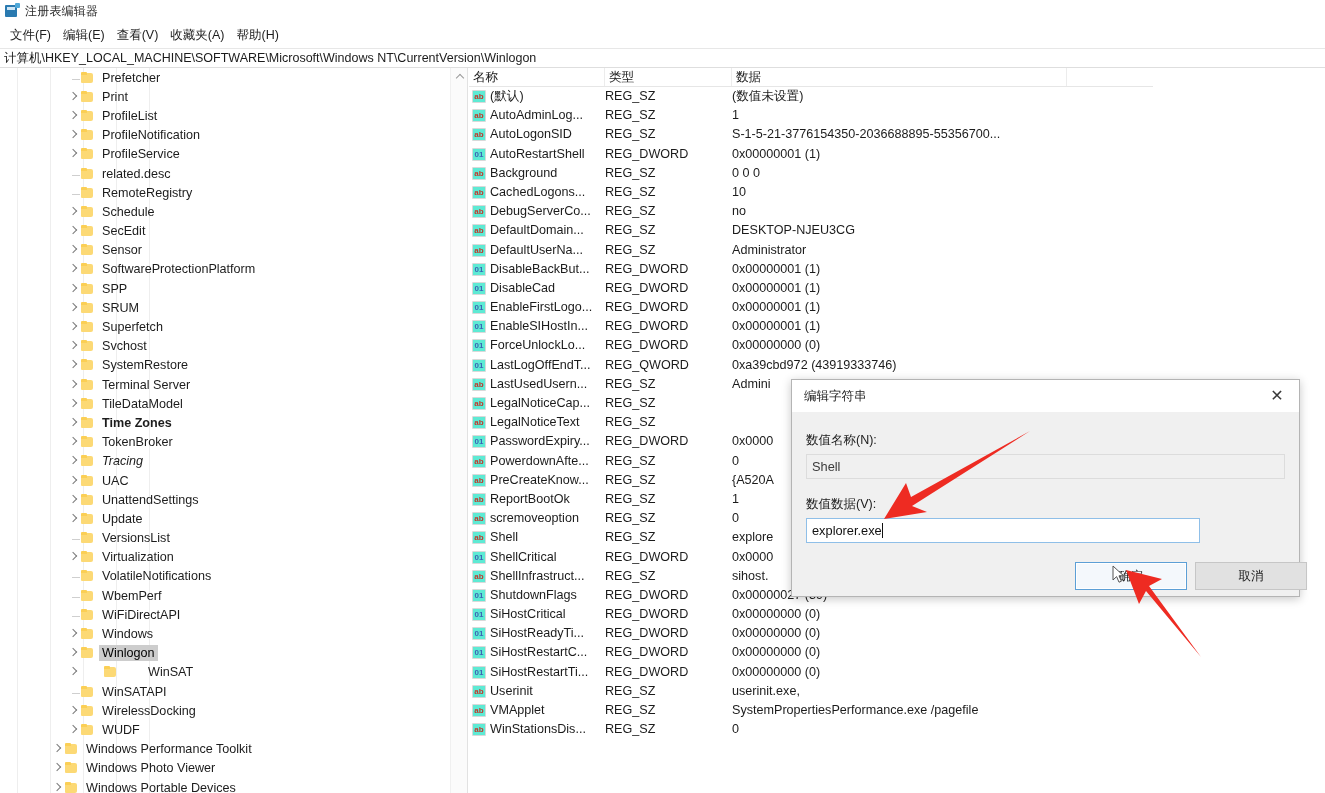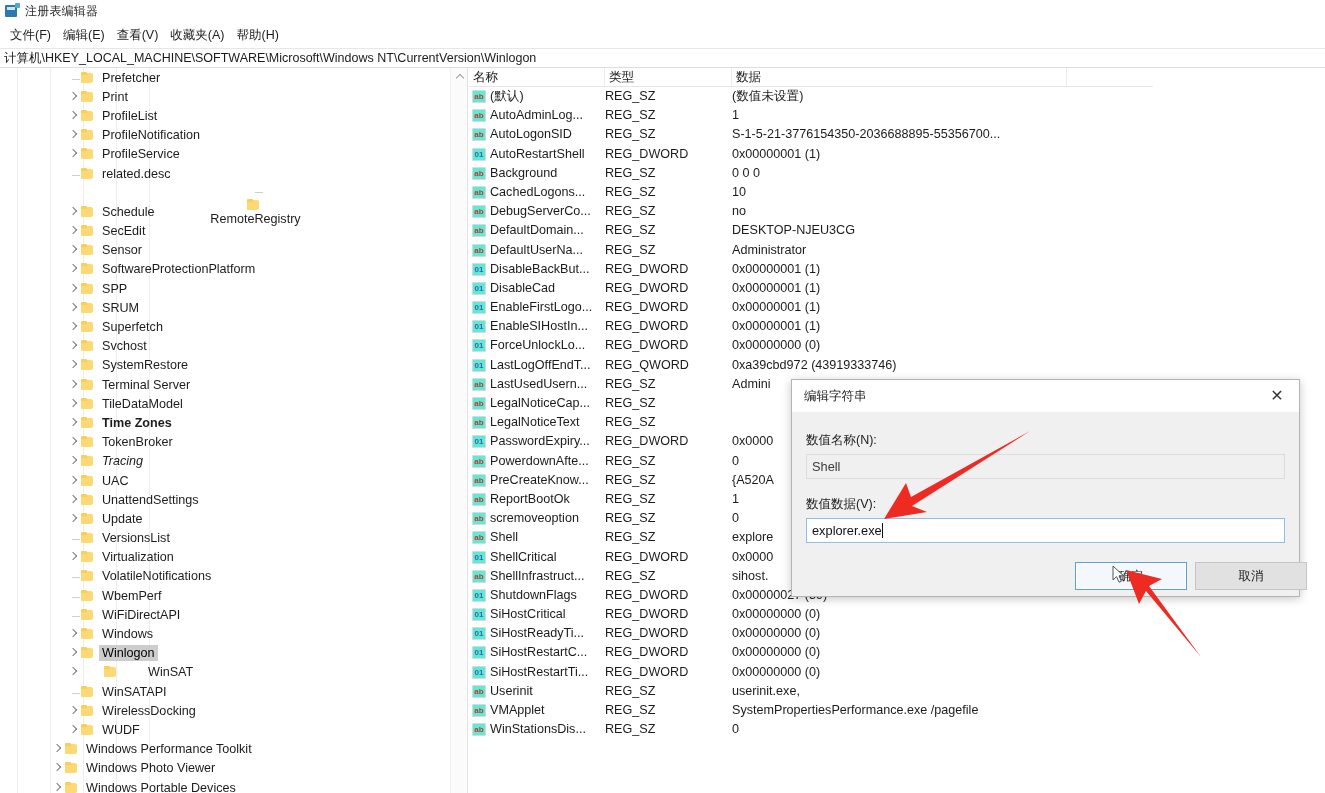--- a/index.html
+++ b/index.html
@@ -325,21 +325,21 @@
         <div class="tree-row" style="padding-left: 65px;">
           <div class="tw-exp">
             <div class="tw-leafline"></div>
           </div>
           <div class="folder">
             <div class="body"></div>
             <div class="tab"></div>
           </div>
           <span class="tree-label">related.desc</span>
         </div>
-        <div class="tree-row" style="padding-left: 65px; flex-direction: column;">
+        <div class="tree-row" style="padding-left: 65px;">
           <div class="tw-exp">
             <div class="tw-leafline"></div>
           </div>
           <div class="folder">
             <div class="body"></div>
             <div class="tab"></div>
           </div>
           <span class="tree-label">RemoteRegistry</span>
         </div>
         <div class="tree-row" style="padding-left: 65px;">
@@ -891,21 +891,21 @@
 
   <div class="dialog">
     <div class="dlg-title">
       <div class="t">编辑字符串</div>
       <div class="dlg-close">✕</div>
     </div>
     <div class="dlg-body">
       <div class="dlg-label" style="left:14px; top:20px;">数值名称(N):</div>
       <div class="dlg-input readonly" style="left:14px; top:42px; width:479px;">Shell</div>
       <div class="dlg-label" style="left:14px; top:84px;">数值数据(V):</div>
-      <div class="dlg-input active" style="left:14px; top:106px; width:479px;"><span>explorer.exe</span><span class="caret"></span></div>
+      <div class="dlg-input active" style="left:14px; top:106px; width:394px;"><span>explorer.exe</span><span class="caret"></span></div>
       <div class="dlg-btn default" style="left:283px; top:150px;">确定</div>
       <div class="dlg-btn" style="left:403px; top:150px;">取消</div>
     </div>
   </div>
 
   <svg class="cursor" viewBox="0 0 13 19">
     <path d="M1,1 L1,15 L4.6,11.6 L7,17.2 L9.4,16.2 L7,10.8 L11.6,10.8 Z" fill="#ffffff" stroke="#555555" stroke-width="1"></path>
   </svg>
 
   <svg class="anno" viewBox="0 0 1325 793">

